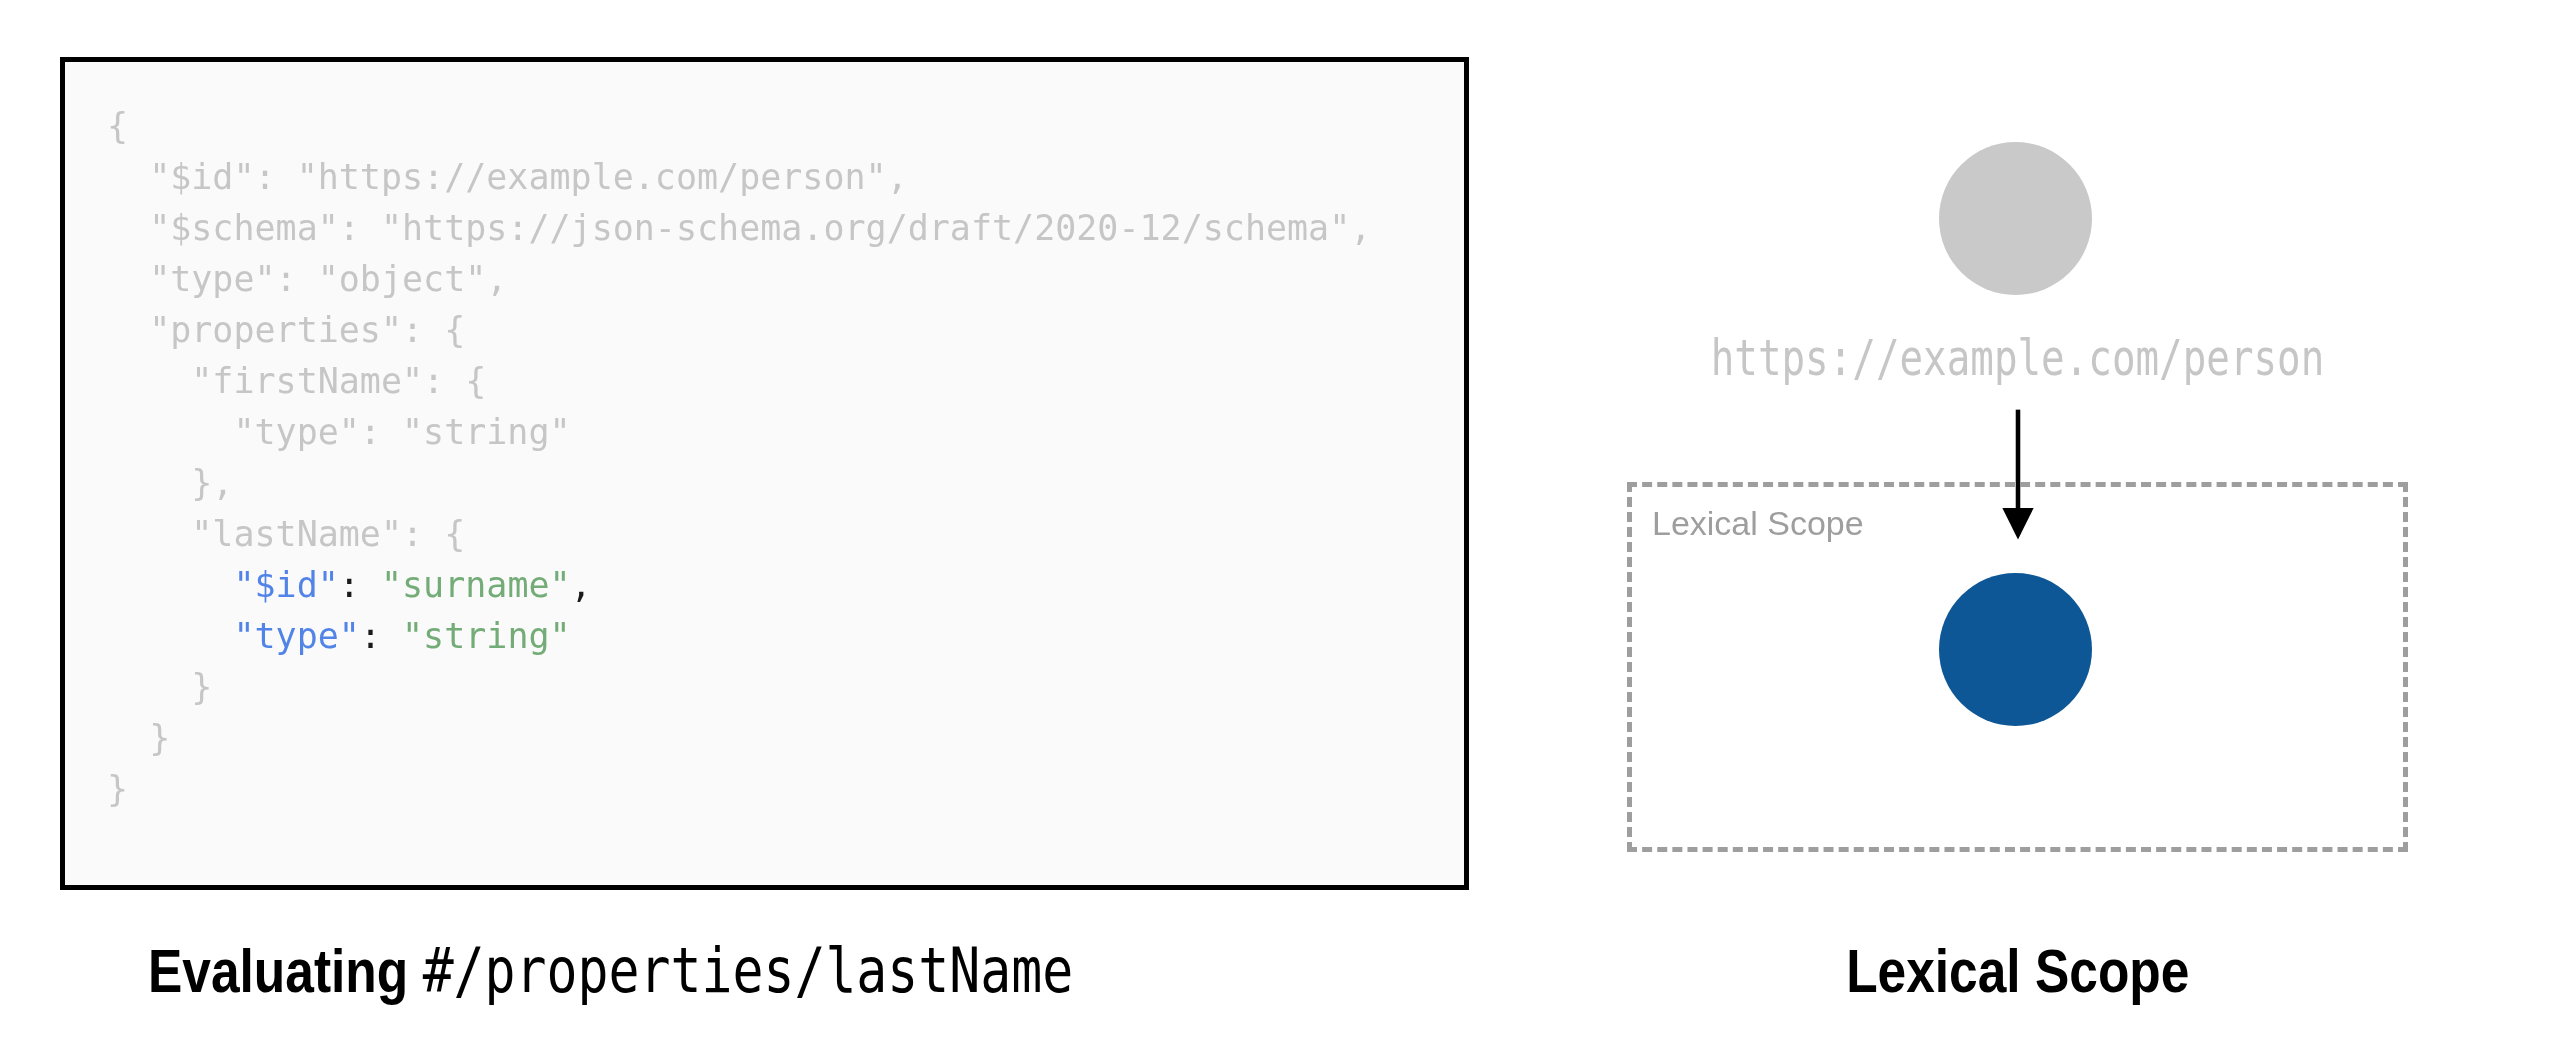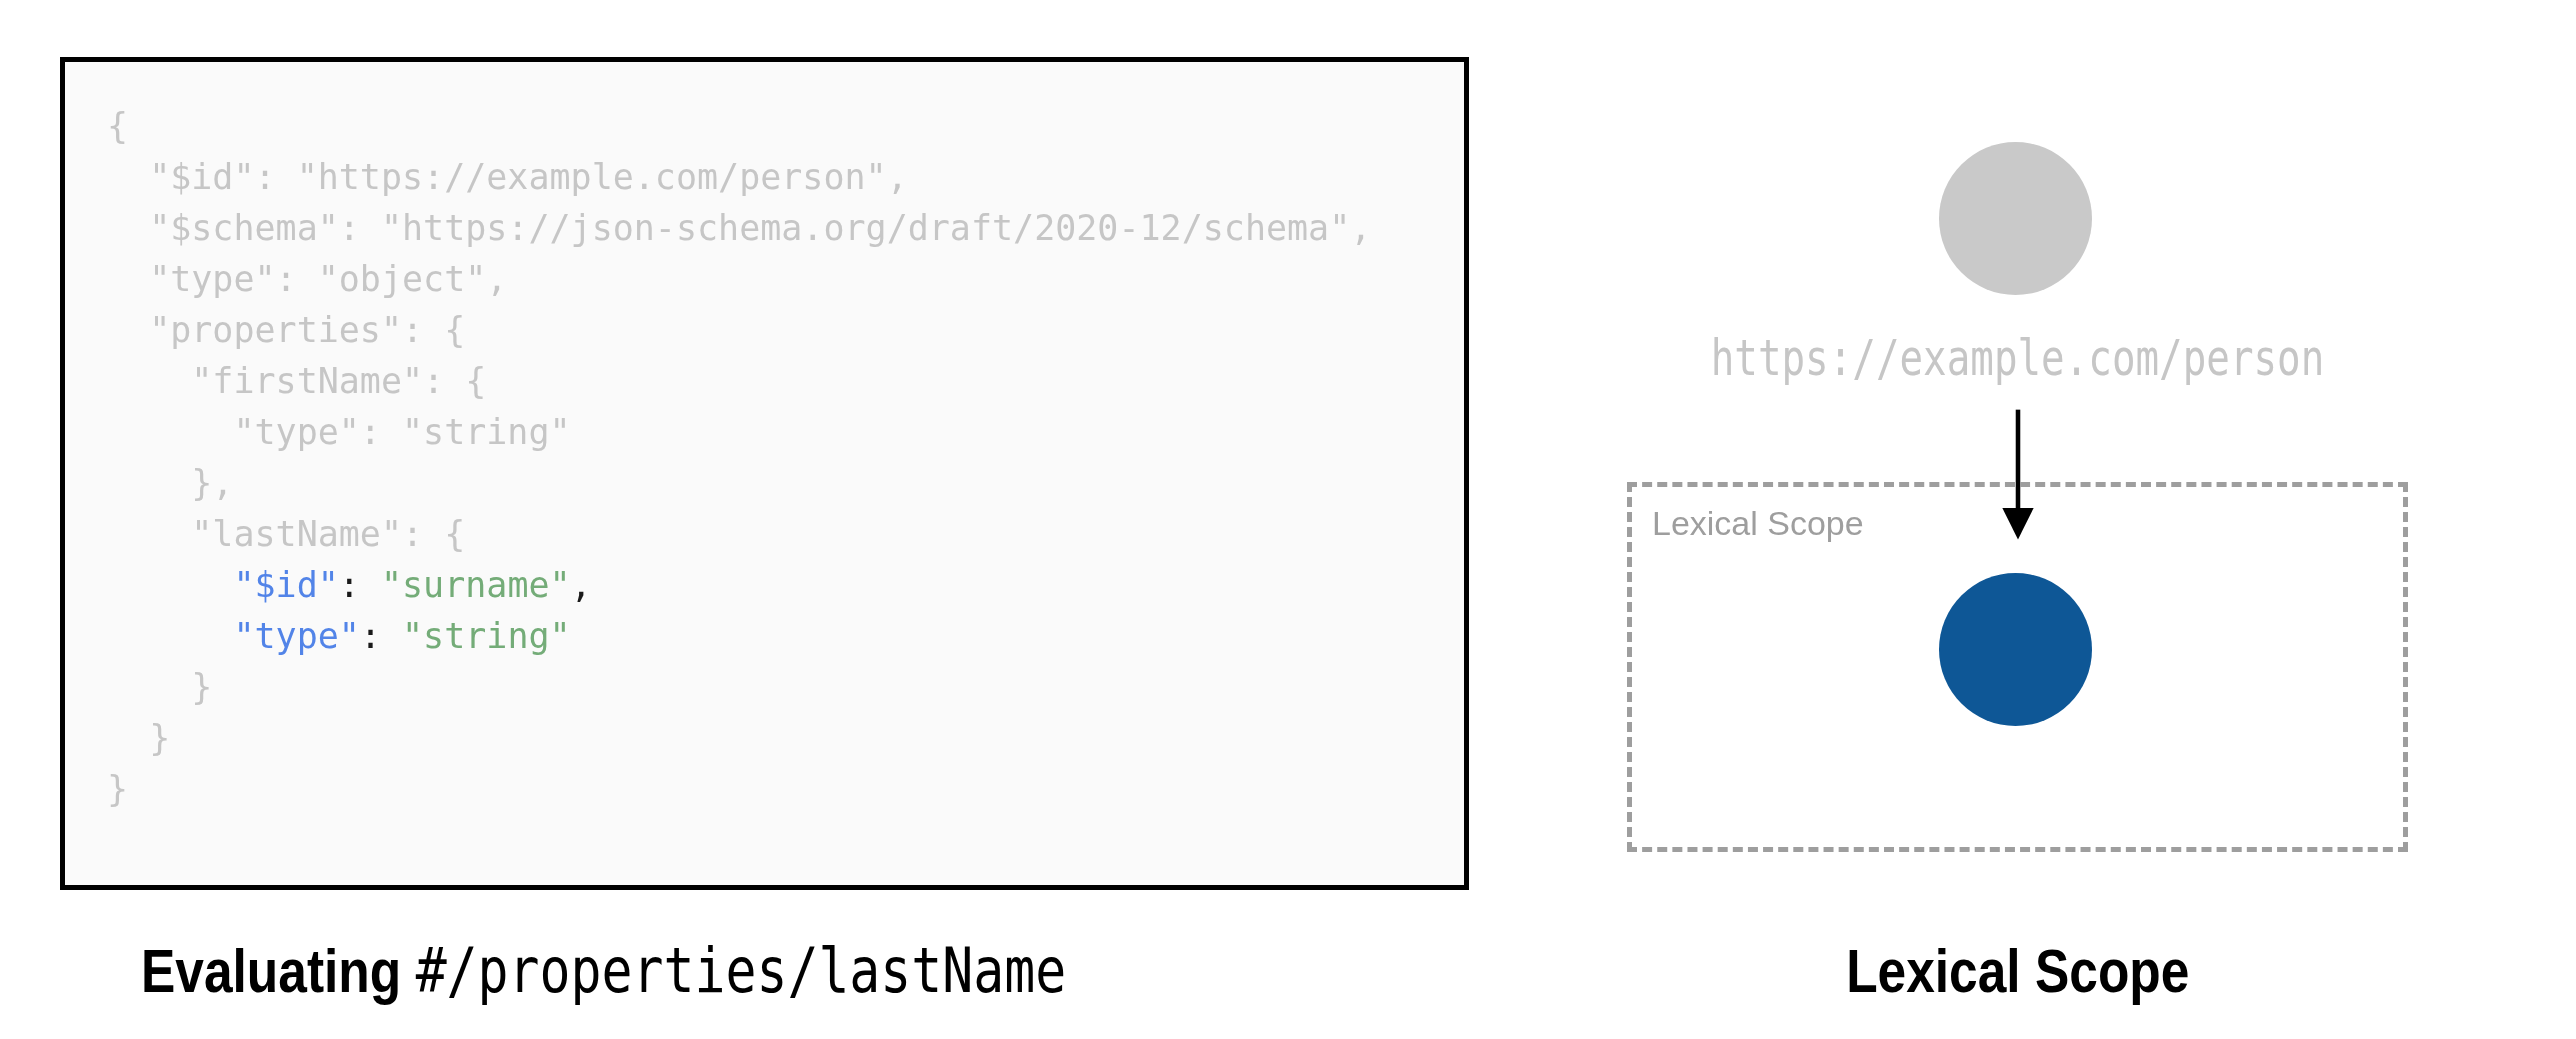--- a/index.html
+++ b/index.html
@@ -34,21 +34,21 @@
   }
 
   
   .caption {
     position: absolute;
     top: 940px;
     line-height: 62px;
     white-space: nowrap;
     color: #000000;
   }
-  .caption-left { left: 141px; }
+  .caption-left { left: 148px; }
   .caption-right {
     left: 1627px; width: 781px;
     text-align: center;
   }
   .cond { display: inline-block; transform: scaleX(0.83); }
   .caption-left .cond { transform-origin: 0 50%; }
   .caption-right .cond { transform-origin: 50% 50%; }
   .caption-bold {
     font-family: "Liberation Sans", sans-serif;
     font-weight: bold;

